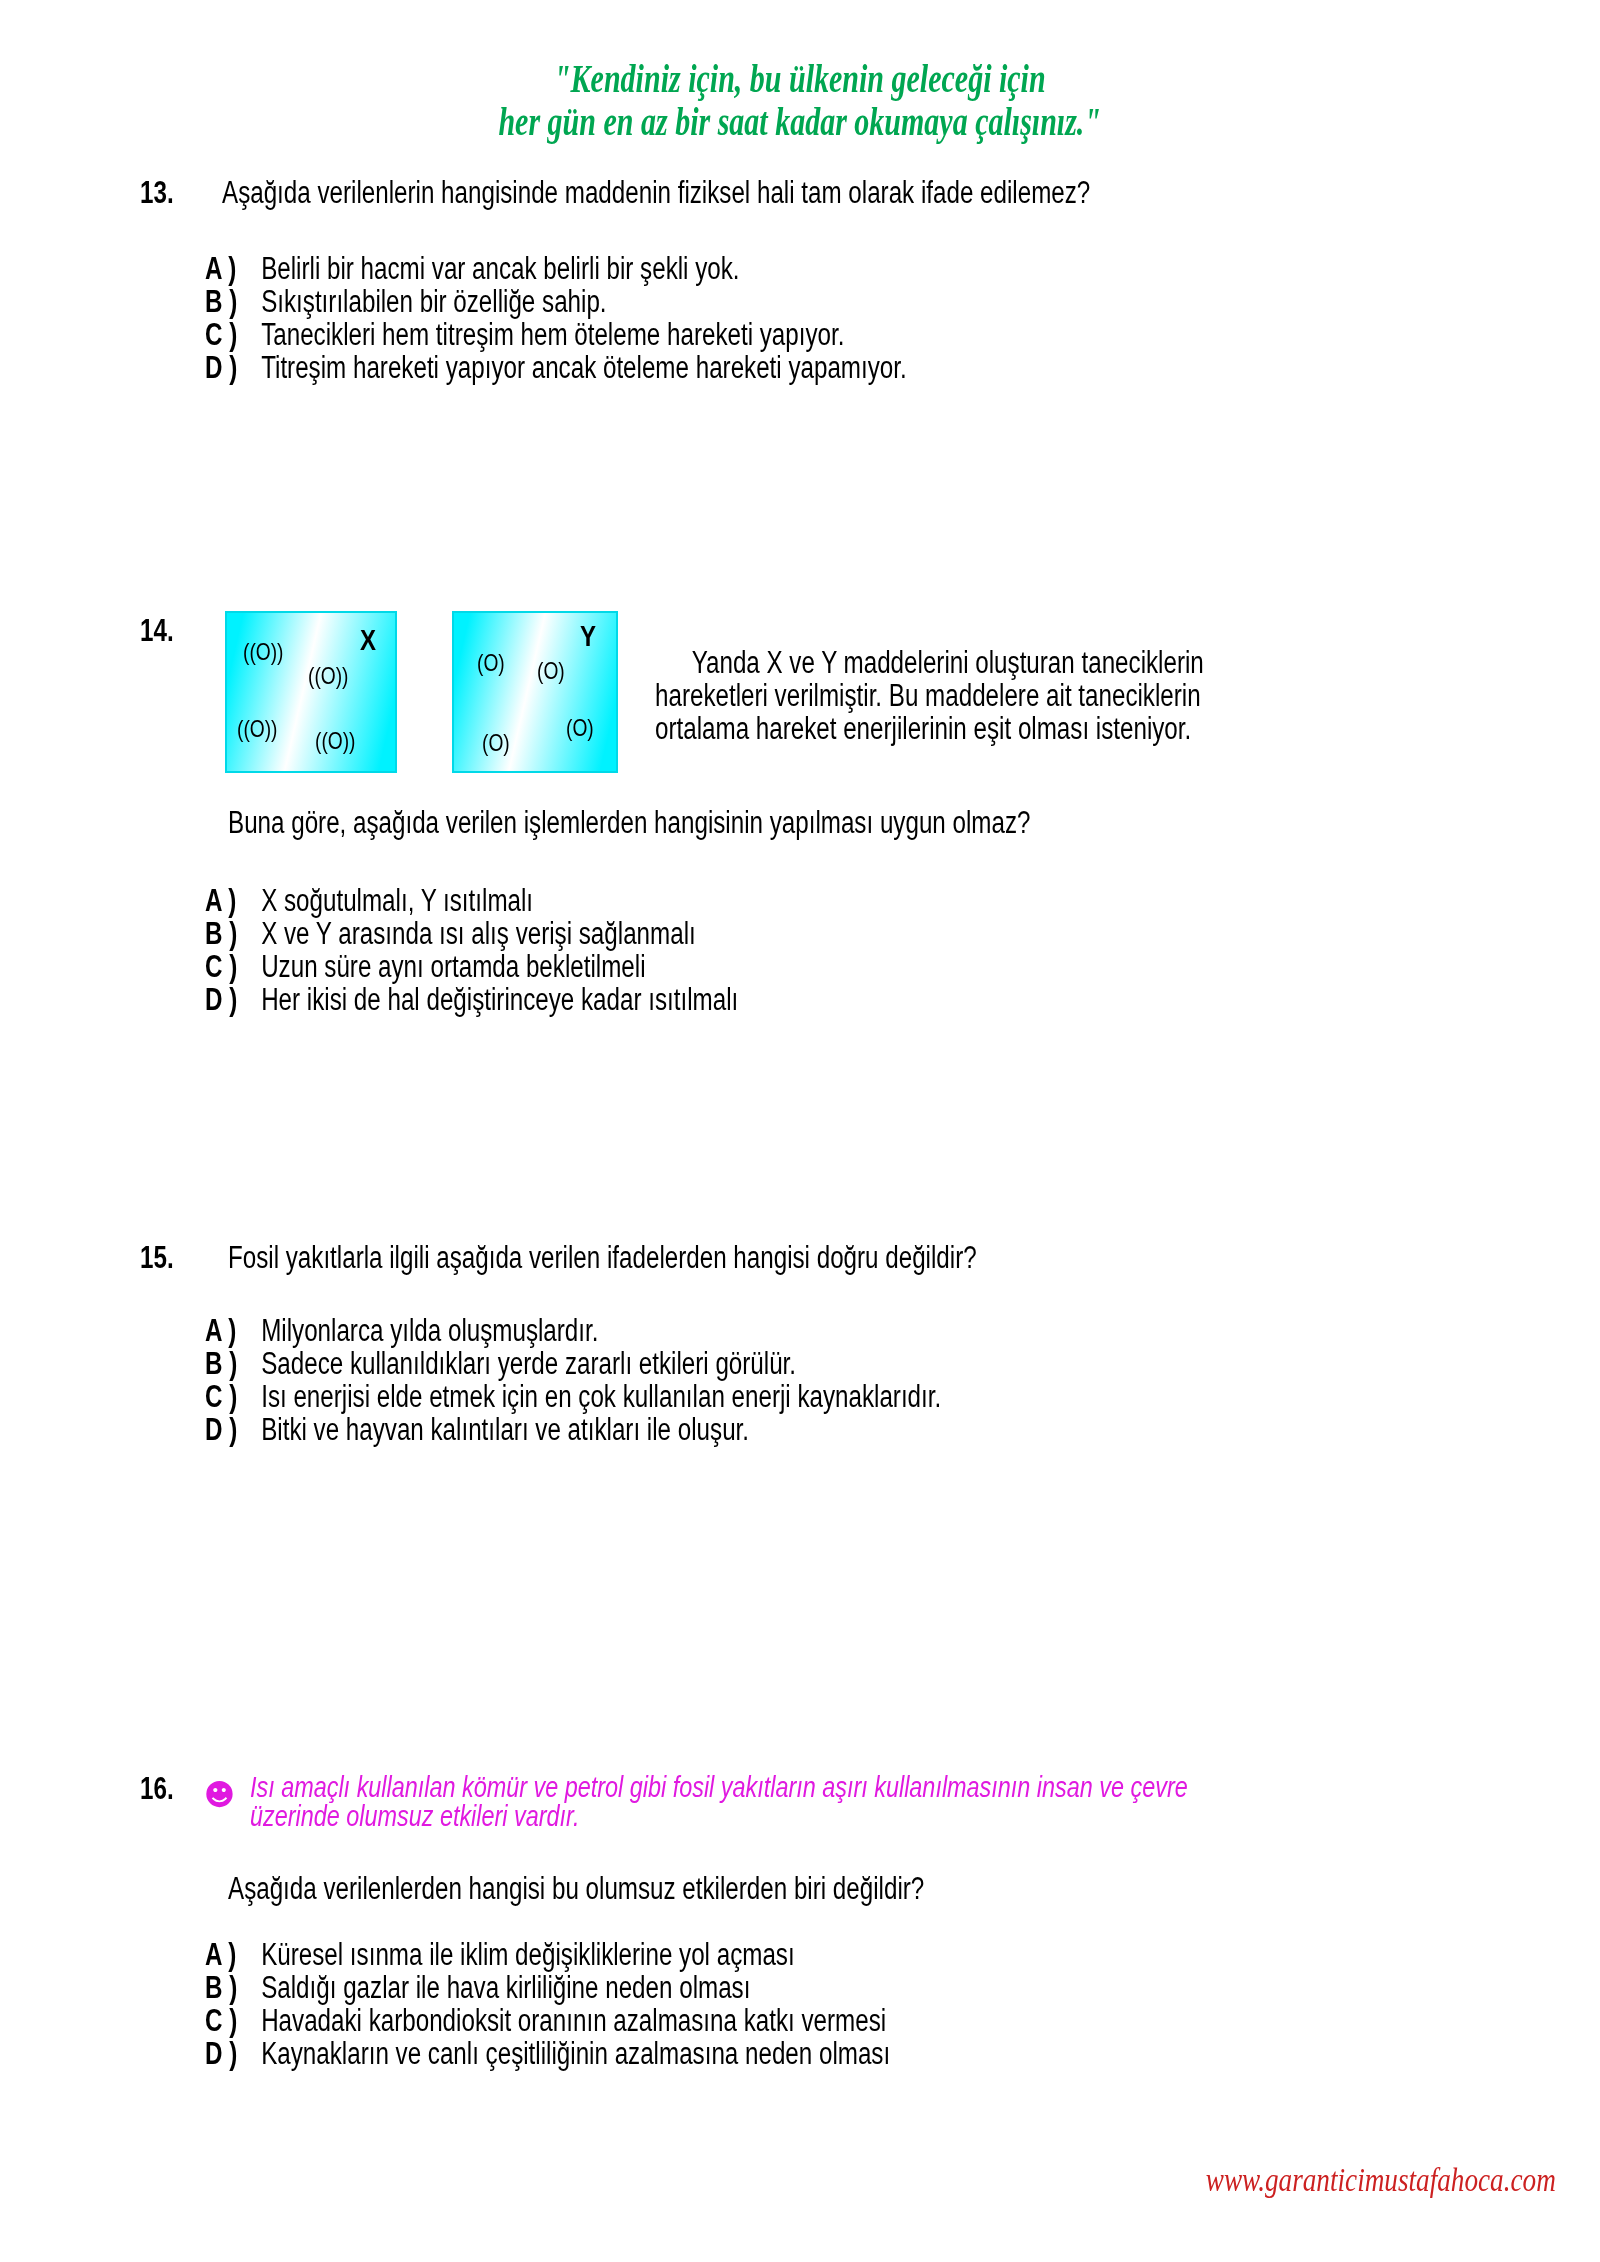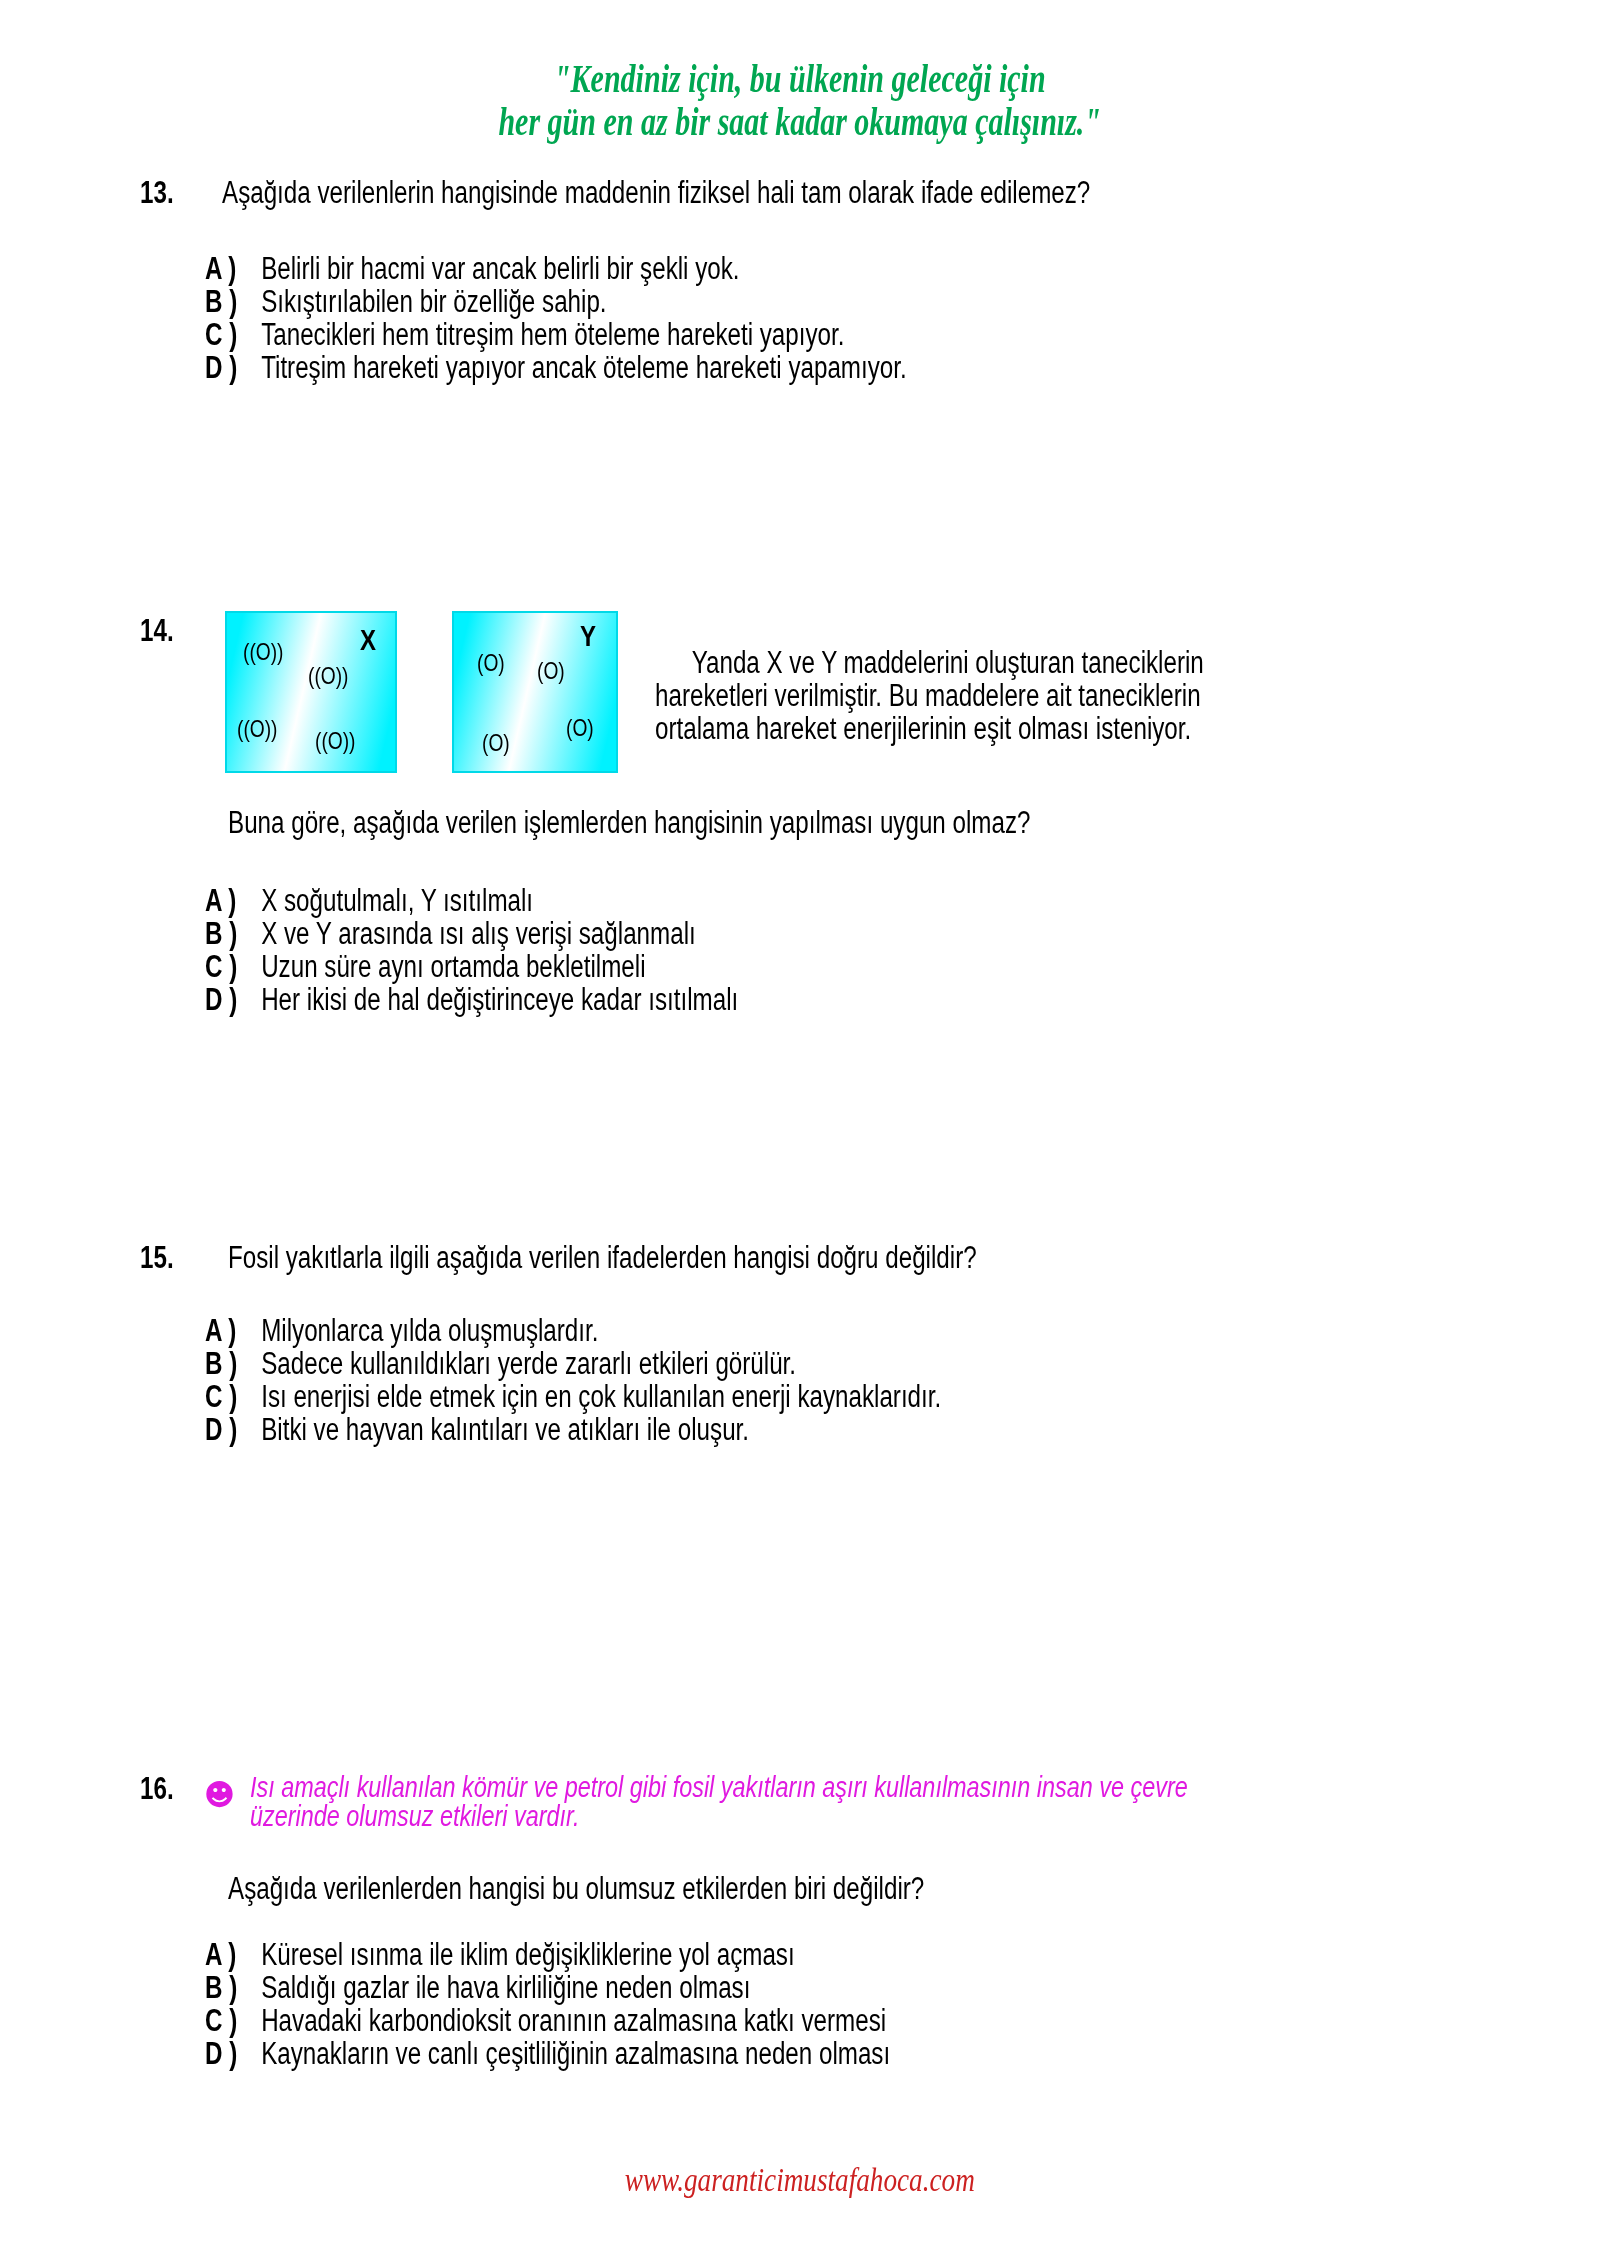--- a/index.html
+++ b/index.html
@@ -35,21 +35,21 @@
   
   .intro-line{position:absolute;left:655px;}
   
   .note-line{position:absolute;left:250px;font-style:italic;color:var(--note_magenta,#e019e0);font-size:30px;line-height:29px;}
   .smiley{
     position:absolute;left:204px;top:1780px;font-family:"DejaVu Sans",sans-serif;
     font-size:30px;line-height:30px;color:var(--note_magenta,#e019e0);
   }
   
   .footer{
-    position:absolute;top:2162px;left:0;width:1600px;text-align:center;
+    position:absolute;top:2162px;left:0;width:1600px;text-align:right;
     font-family:"Liberation Serif",serif;font-style:italic;font-size:34px;line-height:36px;
     color:var(--footer_red,#cc2121);
   }
   .footer .fl{display:inline-block;white-space:nowrap;transform:scaleX(0.8);transform-origin:50% 0;}
 </style>
 </head>
 <body>
 
 <div class="page">
 

